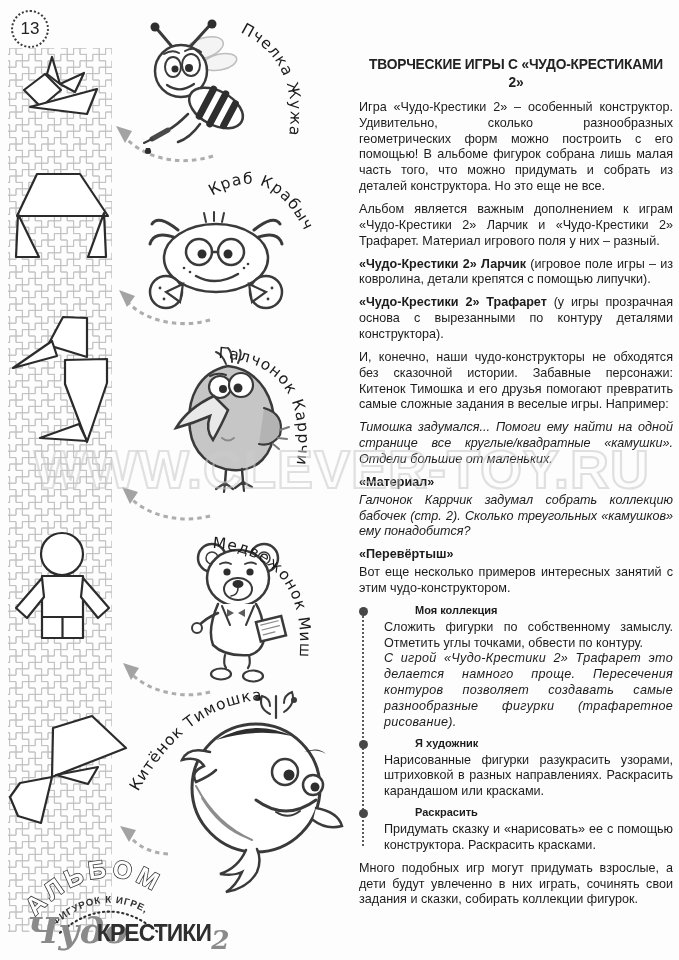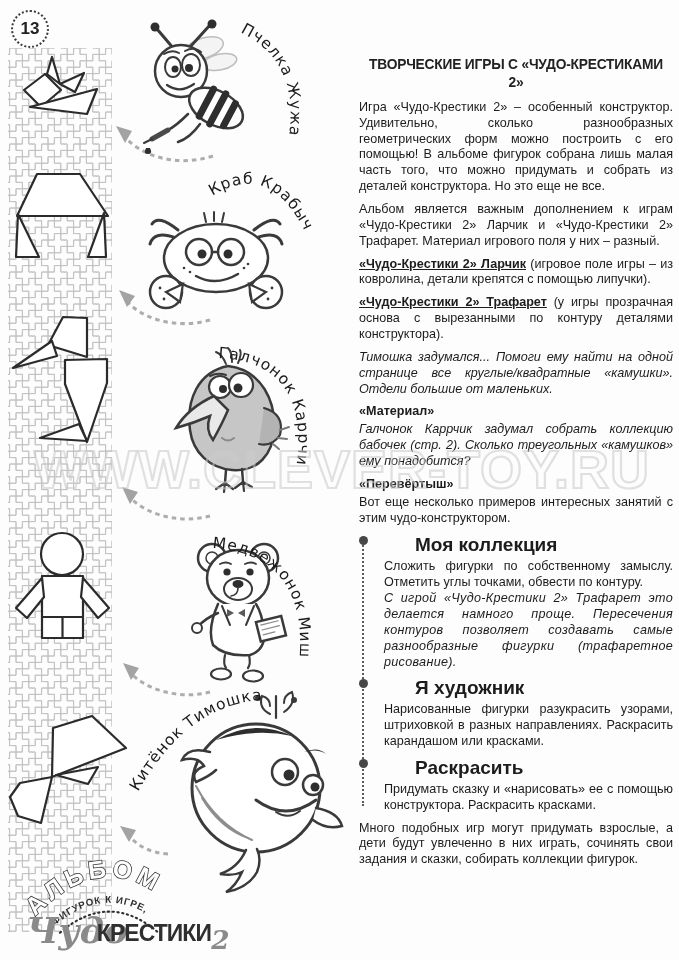--- a/index.html
+++ b/index.html
@@ -6,21 +6,21 @@
   .page{
     position:relative;width:679px;height:960px;margin:0 auto;
     background:#fdfdfd;overflow:hidden;
     font-family:"Liberation Sans",sans-serif;color:#1c1c1c;
   }
   
   .pagenum{
     position:absolute;left:11px;top:10px;width:34px;height:34px;
     border:2px dotted #3c3c3c;border-radius:50%;
     display:flex;align-items:center;justify-content:center;
-    font-weight:bold;font-size:17px;color:#222;background:#fff;z-index:5;
+    font-weight:normal;font-size:17px;color:#222;background:#fff;z-index:5;
   }
   
   .deco{position:absolute;left:0;top:0;z-index:1;}
   
   .watermark{
     position:absolute;left:-8px;top:438px;width:700px;z-index:4;
     font-weight:bold;font-size:54px;letter-spacing:1px;white-space:nowrap;
     color:rgba(255,255,255,0.06);
     -webkit-text-stroke:2.2px rgba(200,200,200,0.55);
     text-align:center;pointer-events:none;
@@ -29,34 +29,34 @@
   .article{
     position:absolute;left:359px;top:56px;width:314px;z-index:3;
     font-size:12.6px;line-height:1.26;text-align:justify;
   }
   .article .title{
     font-weight:bold;font-size:14.2px;text-align:center;
     letter-spacing:-0.2px;margin:0 0 8px 0;color:#222;
     transform:scaleX(0.97);transform-origin:center;
   }
   .article p{margin:0 0 7px 0;}
-  .b{font-weight:bold;text-decoration:underline;}
+  .b{font-weight:bold;}
   .game-title{font-weight:bold;margin:0 0 2px 0 !important;}
   .gi{font-style:italic;}
   .activities{position:relative;padding-left:25px;margin:2px 0 7px 0;}
   .activities:before{
     content:"";position:absolute;left:3px;top:9px;bottom:8px;
     border-left:2px dotted #5a5a5a;
   }
   .activity{position:relative;margin-bottom:6px;}
   .activity .dot{
     position:absolute;left:-25px;top:3px;width:9px;height:9px;
     background:#474747;border-radius:50%;
   }
-  .activity h4{margin:0 0 2px 0;font-size:19px;font-weight:bold;padding-left:31px;}
+  .activity h4{margin:0 0 2px 0;font-size:11px;font-weight:bold;padding-left:31px;}
   .activity .note{font-style:italic;letter-spacing:0.3px;}
 </style>
 </head>
 <body>
 
 <div class="page">
 
   <div class="pagenum">
     <span>13</span>
   </div>
@@ -289,20 +289,21 @@
   <div class="article">
     <div class="title">ТВОРЧЕСКИЕ ИГРЫ  С «ЧУДО-КРЕСТИКАМИ 2»</div>
 
     <p>Игра «Чудо-Крестики 2» – особенный конструктор. Удивительно, сколько разнообразных геометрических форм можно построить с его помощью! В альбоме фигурок собрана лишь малая часть того, что можно придумать и собрать из деталей конструктора. Но это еще не все.</p>
     <p>Альбом является важным дополнением к играм «Чудо-Крестики 2» Ларчик и «Чудо-Крестики 2» Трафарет. Материал игрового поля у них – разный.</p>
 
     <p><span class="b">«Чудо-Крестики 2» Ларчик</span><span> (игровое поле игры – из ковролина, детали крепятся с помощью липучки).</span></p>
 
     <p><span class="b">«Чудо-Крестики 2» Трафарет</span><span> (у игры прозрачная основа с вырезанными по контуру деталями конструктора).</span></p>
 
+    <p>И, конечно, наши чудо-конструкторы не обходятся без сказочной истории. Забавные персонажи: Китенок Тимошка и его друзья помогают превратить самые сложные задания в веселые игры. Например:</p>
 
     <p class="gi">Тимошка задумался... Помоги ему найти на одной странице все круглые/квадратные «камушки». Отдели большие от маленьких.</p>
 
     <p class="game-title">«Материал»</p>
     <p class="gi">Галчонок Каррчик задумал собрать коллекцию бабочек (стр. 2). Сколько треугольных «камушков» ему понадобится?</p>
 
     <p class="game-title">«Перевёртыш»</p>
 
     <p>Вот еще несколько примеров интересных занятий с этим чудо-конструктором.</p>
 

